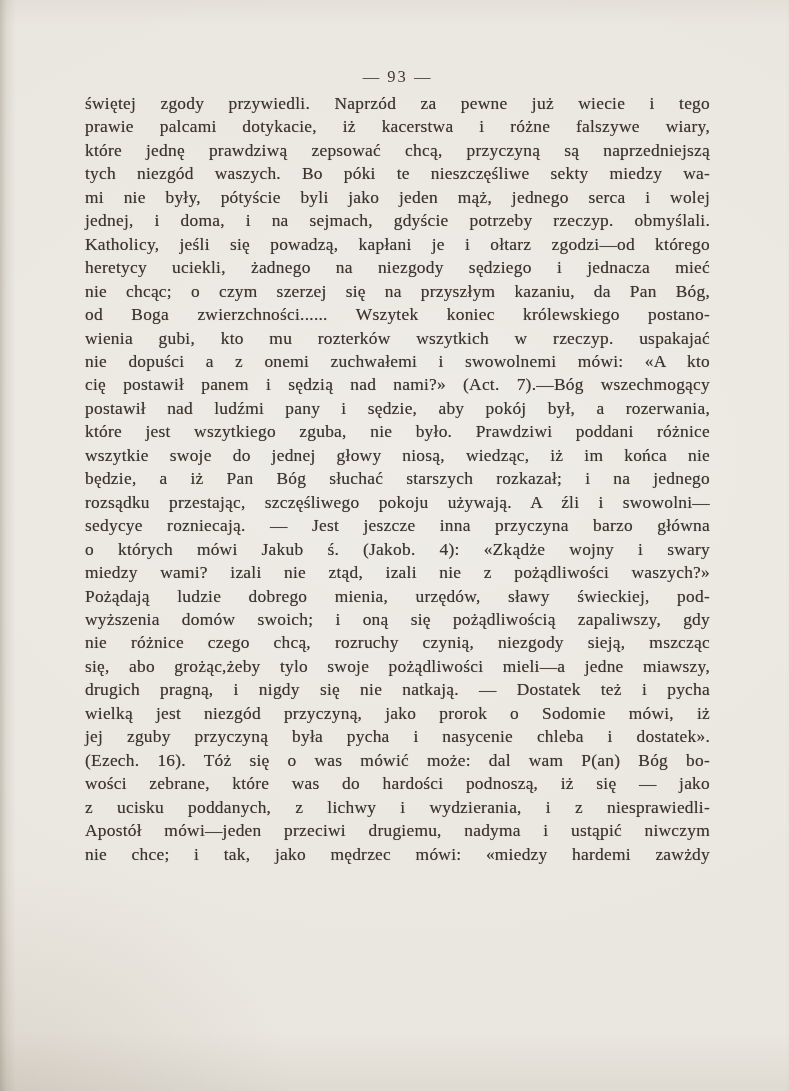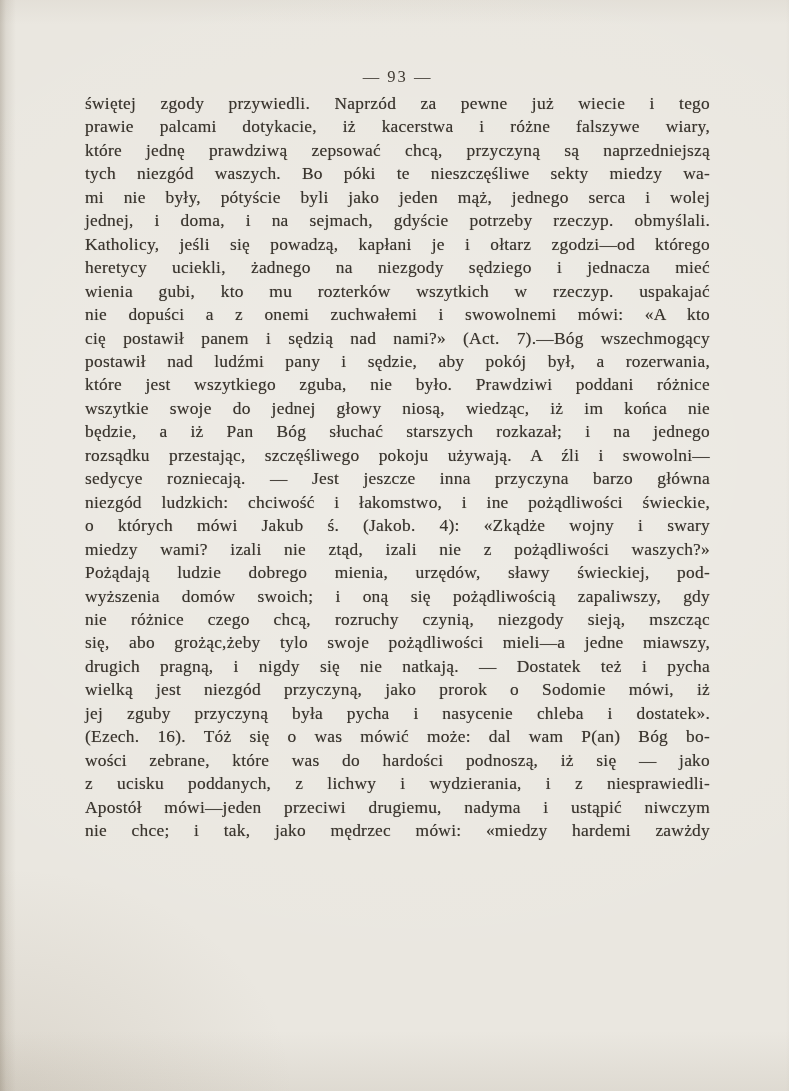--- a/index.html
+++ b/index.html
@@ -65,30 +65,31 @@
   <div class="page-number">— 93 —</div>
   <div class="text-block" id="text-block">
       <div class="line">świętej zgody przywiedli. Naprzód za pewne już wiecie i tego</div>
       <div class="line">prawie palcami dotykacie, iż kacerstwa i różne falszywe wiary,</div>
       <div class="line">które jednę prawdziwą zepsować chcą, przyczyną są naprzedniejszą</div>
       <div class="line">tych niezgód waszych. Bo póki te nieszczęśliwe sekty miedzy wa-</div>
       <div class="line">mi nie były, pótyście byli jako jeden mąż, jednego serca i wolej</div>
       <div class="line">jednej, i doma, i na sejmach, gdyście potrzeby rzeczyp. obmyślali.</div>
       <div class="line">Katholicy, jeśli się powadzą, kapłani je i ołtarz zgodzi—od którego</div>
       <div class="line">heretycy uciekli, żadnego na niezgody sędziego i jednacza mieć</div>
+      <div class="line">nie chcąc; o czym szerzej się na przyszłym kazaniu, da Pan Bóg,</div>
+      <div class="line">od Boga zwierzchności...... Wszytek koniec królewskiego postano-</div>
       <div class="line">wienia gubi, kto mu rozterków wszytkich w rzeczyp. uspakajać</div>
       <div class="line">nie dopuści a z onemi zuchwałemi i swowolnemi mówi: «A kto</div>
       <div class="line">cię postawił panem i sędzią nad nami?» (Act. 7).—Bóg wszechmogący</div>
       <div class="line">postawił nad ludźmi pany i sędzie, aby pokój był, a rozerwania,</div>
       <div class="line">które jest wszytkiego zguba, nie było. Prawdziwi poddani różnice</div>
       <div class="line">wszytkie swoje do jednej głowy niosą, wiedząc, iż im końca nie</div>
       <div class="line">będzie, a iż Pan Bóg słuchać starszych rozkazał; i na jednego</div>
       <div class="line">rozsądku przestając, szczęśliwego pokoju używają. A źli i swowolni—</div>
       <div class="line">sedycye rozniecają. — Jest jeszcze inna przyczyna barzo główna</div>
-      <div class="line">niezgód ludzkich: chciwość i łakomstwo, i ine pożądliwości świeckie,</div>
       <div class="line">o których mówi Jakub ś. (Jakob. 4): «Zkądże wojny i swary</div>
       <div class="line">miedzy wami? izali nie ztąd, izali nie z pożądliwości waszych?»</div>
       <div class="line">Pożądają ludzie dobrego mienia, urzędów, sławy świeckiej, pod-</div>
       <div class="line">wyższenia domów swoich; i oną się pożądliwością zapaliwszy, gdy</div>
       <div class="line">nie różnice czego chcą, rozruchy czynią, niezgody sieją, mszcząc</div>
       <div class="line">się, abo grożąc,żeby tylo swoje pożądliwości mieli—a jedne miawszy,</div>
       <div class="line">drugich pragną, i nigdy się nie natkają. — Dostatek też i pycha</div>
       <div class="line">wielką jest niezgód przyczyną, jako prorok o Sodomie mówi, iż</div>
       <div class="line">jej zguby przyczyną była pycha i nasycenie chleba i dostatek».</div>
       <div class="line">(Ezech. 16). Tóż się o was mówić może: dal wam P(an) Bóg bo-</div>

